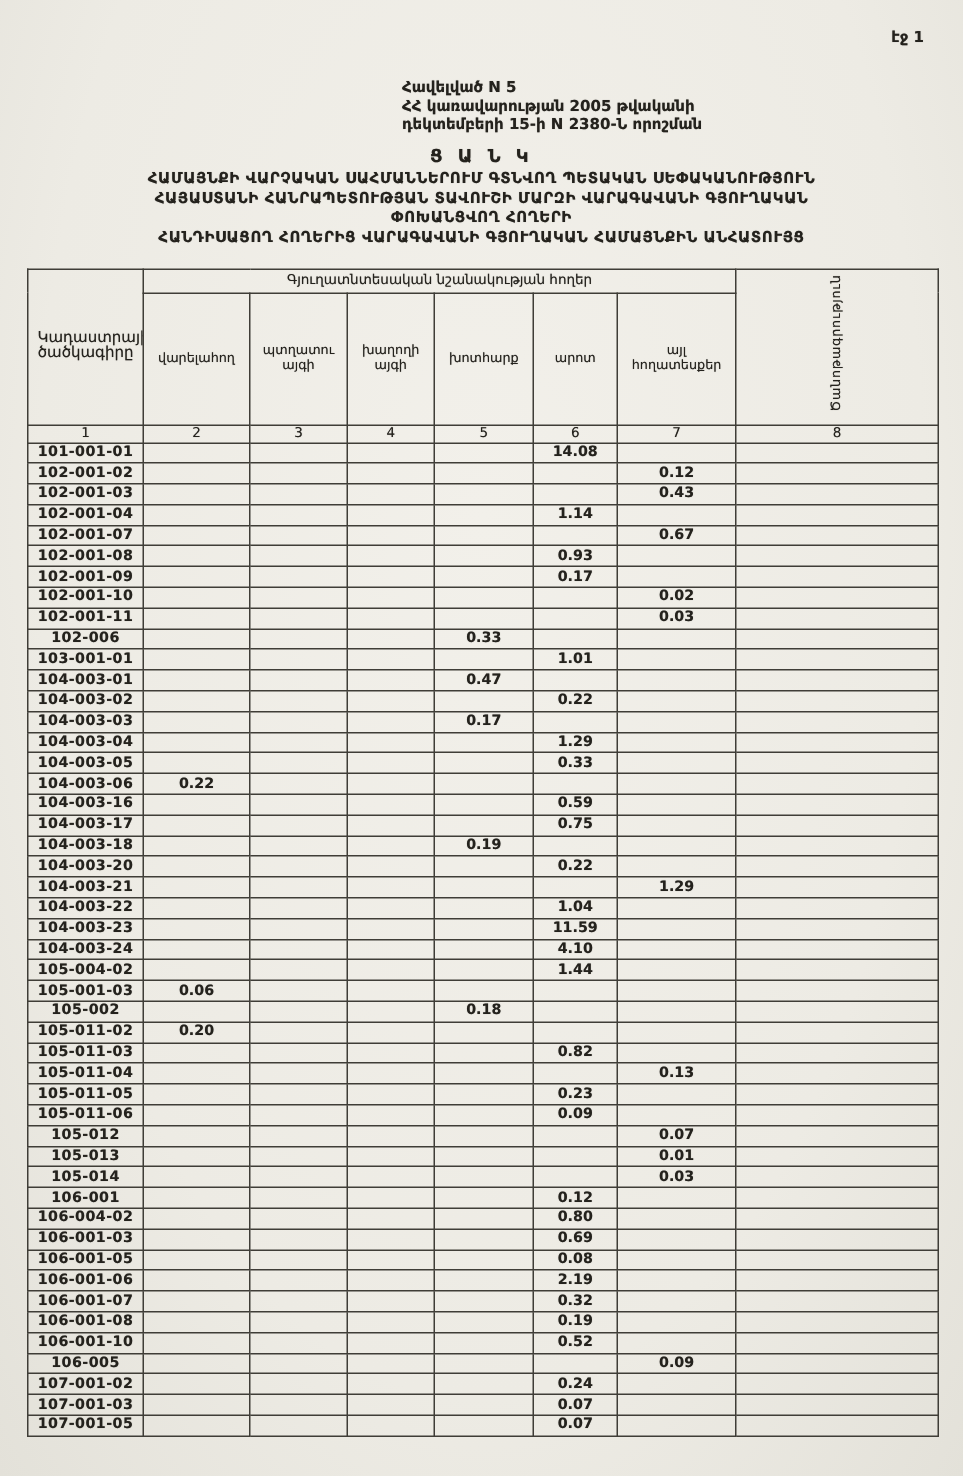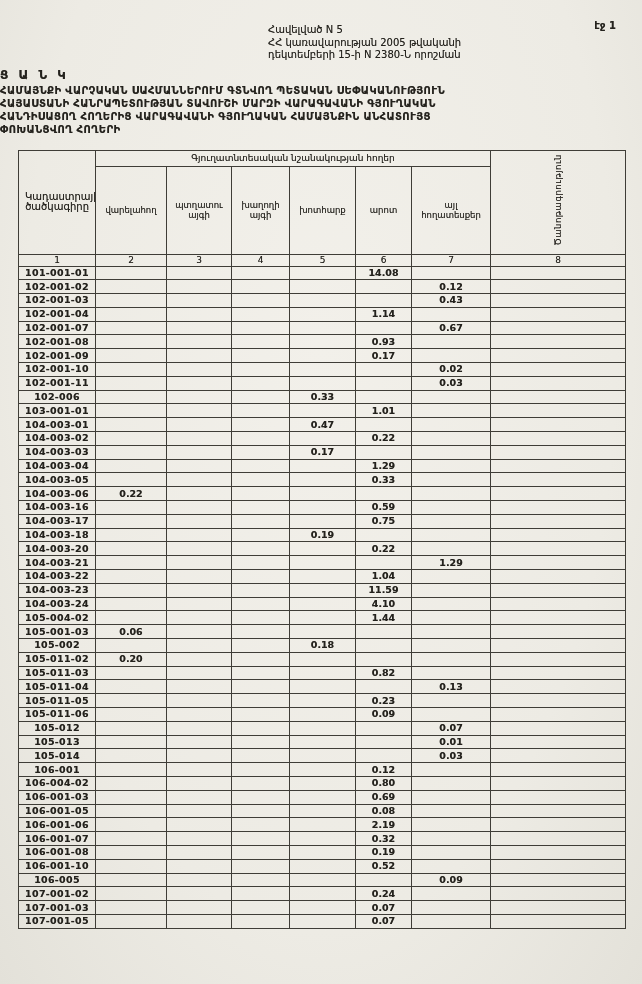--- a/index.html
+++ b/index.html
@@ -17,25 +17,26 @@
     position: absolute;
     top: 20px;
     right: 26px;
     font-size: 10px;
     font-weight: bold;
   }
   .appendix {
     padding-top: 24px;
     margin-left: 268px;
     font-size: 10px;
-    font-weight: normal;
+    font-weight: bold;
     line-height: 12.5px;
     white-space: nowrap;
-  }
-  .title-block { margin-top: 6px; text-align: left; }
+    margin-top: 29px;
+  }
+  .title-block { margin-top: 6px; text-align: center; }
   .list-word {
     font-size: 12px;
     font-weight: bold;
     letter-spacing: 3px;
     margin-bottom: 2px;
   }
   .title-line {
     font-size: 10px;
     font-weight: bold;
     letter-spacing: 0.4px;
@@ -114,22 +115,22 @@
   <div class="appendix">
     <div>Հավելված N 5</div>
     <div>ՀՀ կառավարության 2005 թվականի</div>
     <div>դեկտեմբերի 15-ի N 2380-Ն որոշման</div>
   </div>
 
   <div class="title-block">
     <div class="list-word">Ց Ա Ն Կ</div>
     <div class="title-line">ՀԱՄԱՅՆՔԻ ՎԱՐՉԱԿԱՆ ՍԱՀՄԱՆՆԵՐՈՒՄ ԳՏՆՎՈՂ ՊԵՏԱԿԱՆ ՍԵՓԱԿԱՆՈՒԹՅՈՒՆ</div>
     <div class="title-line">ՀԱՅԱՍՏԱՆԻ ՀԱՆՐԱՊԵՏՈՒԹՅԱՆ ՏԱՎՈՒՇԻ ՄԱՐԶԻ ՎԱՐԱԳԱՎԱՆԻ ԳՅՈՒՂԱԿԱՆ</div>
+    <div class="title-line">ՓՈԽԱՆՑՎՈՂ ՀՈՂԵՐԻ</div>
     <div class="title-line">ՀԱՆԴԻՍԱՑՈՂ ՀՈՂԵՐԻՑ ՎԱՐԱԳԱՎԱՆԻ ԳՅՈՒՂԱԿԱՆ ՀԱՄԱՅՆՔԻՆ ԱՆՀԱՏՈՒՅՑ</div>
-    <div class="title-line">ՓՈԽԱՆՑՎՈՂ ՀՈՂԵՐԻ</div>
   </div>
 
   <table class="main">
     <colgroup>
       <col style="width:77px">
         <col style="width:71px">
         <col style="width:65px">
         <col style="width:58px">
       <col style="width:66px">
         <col style="width:56px">

